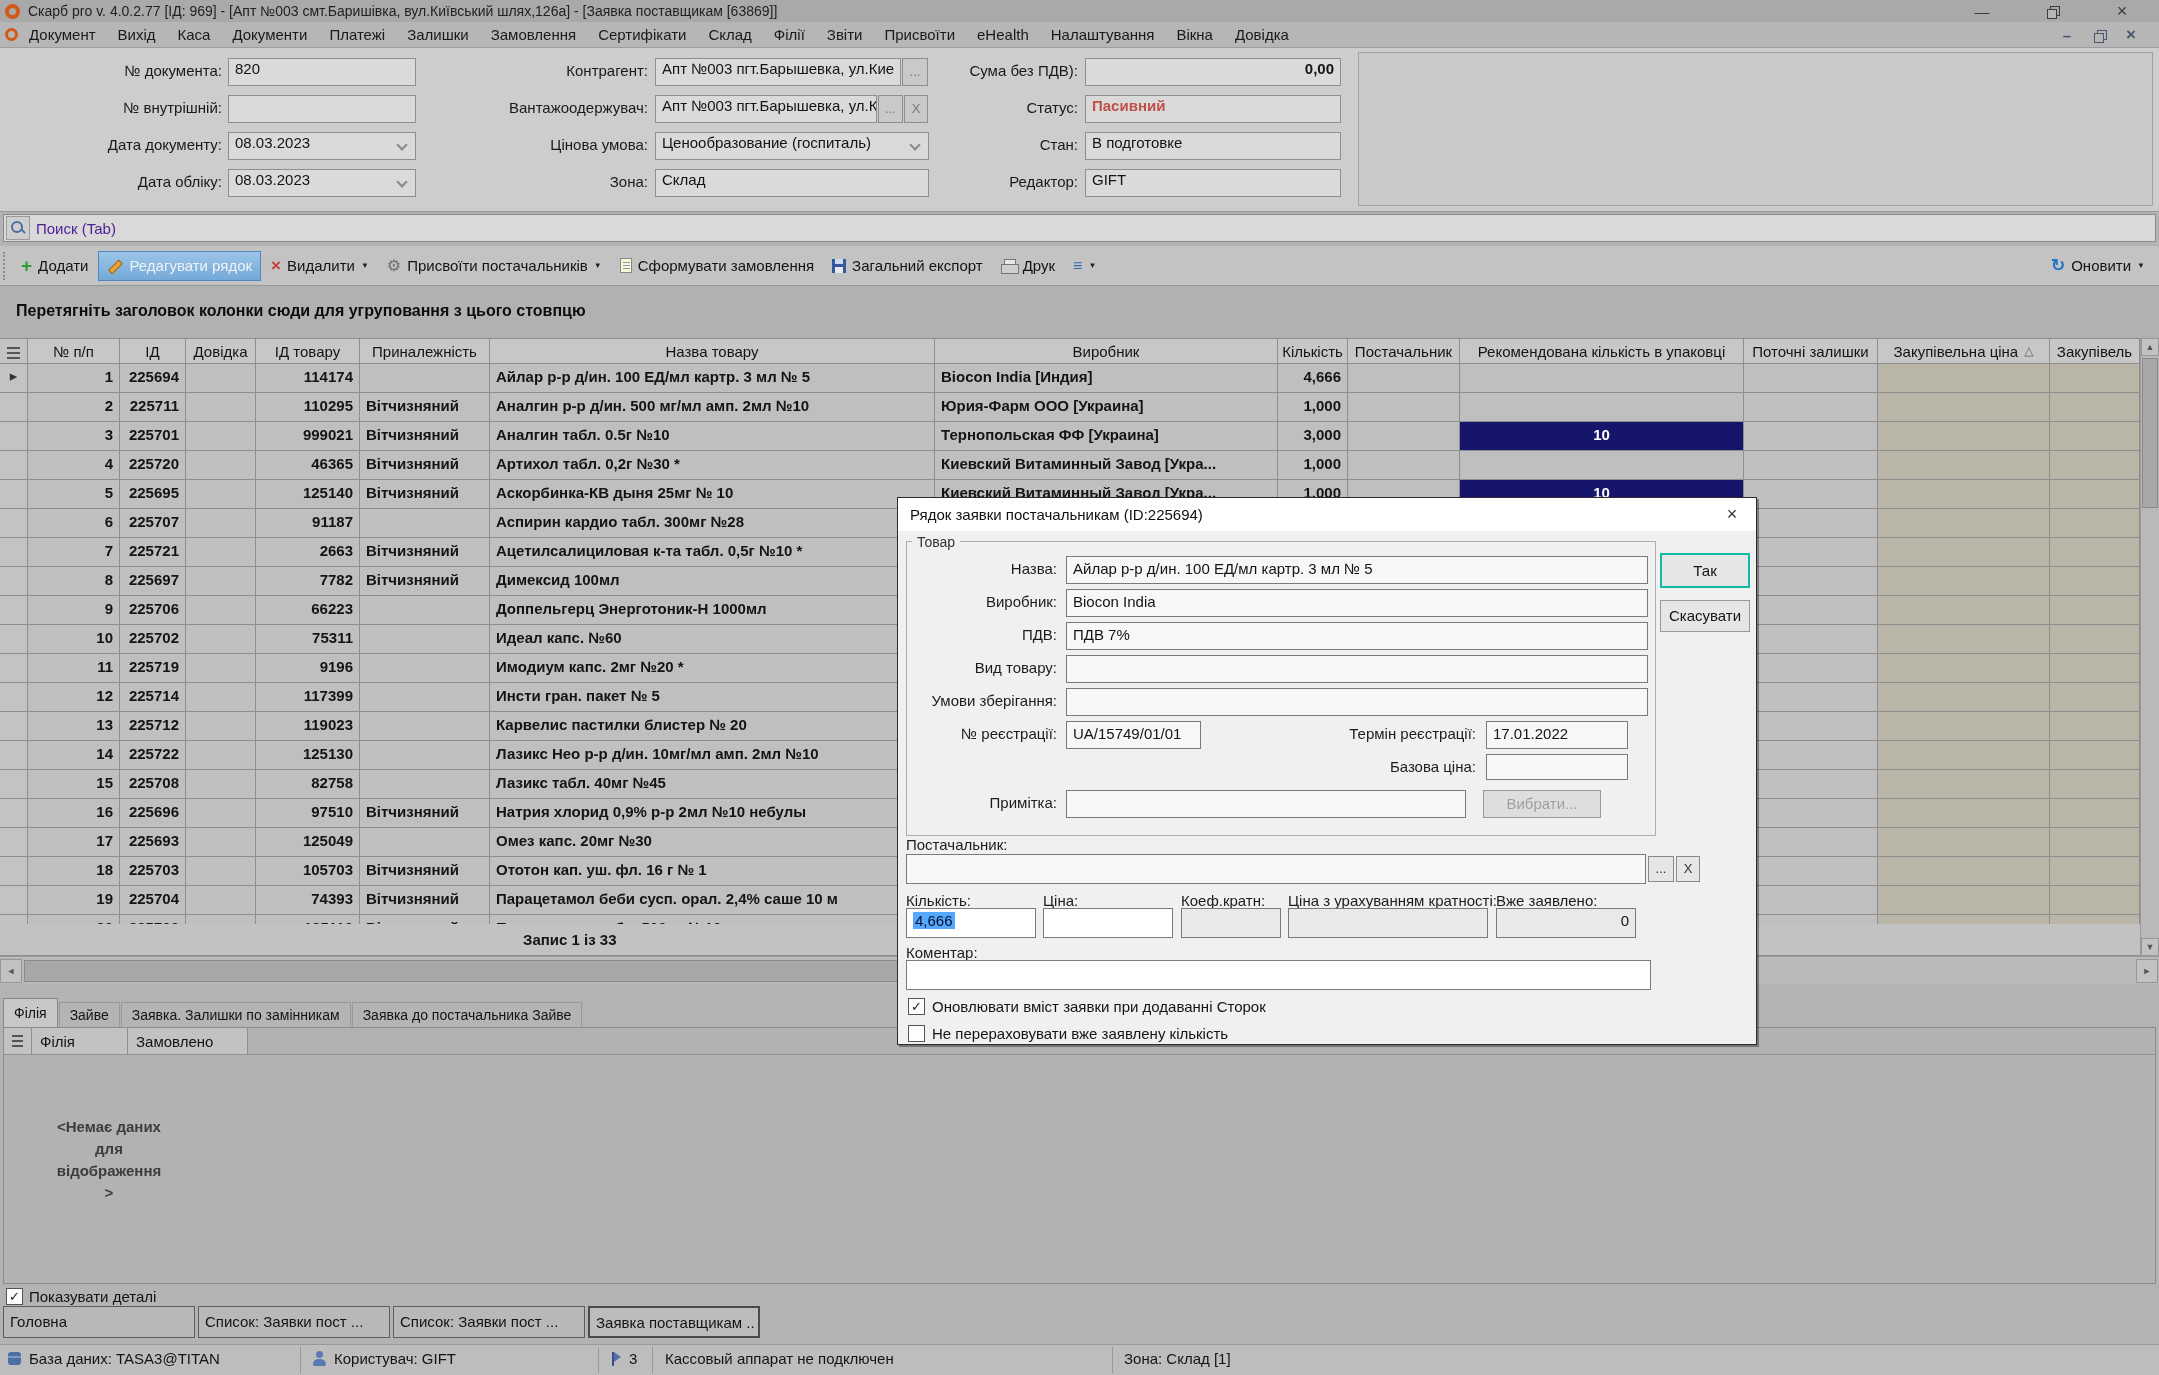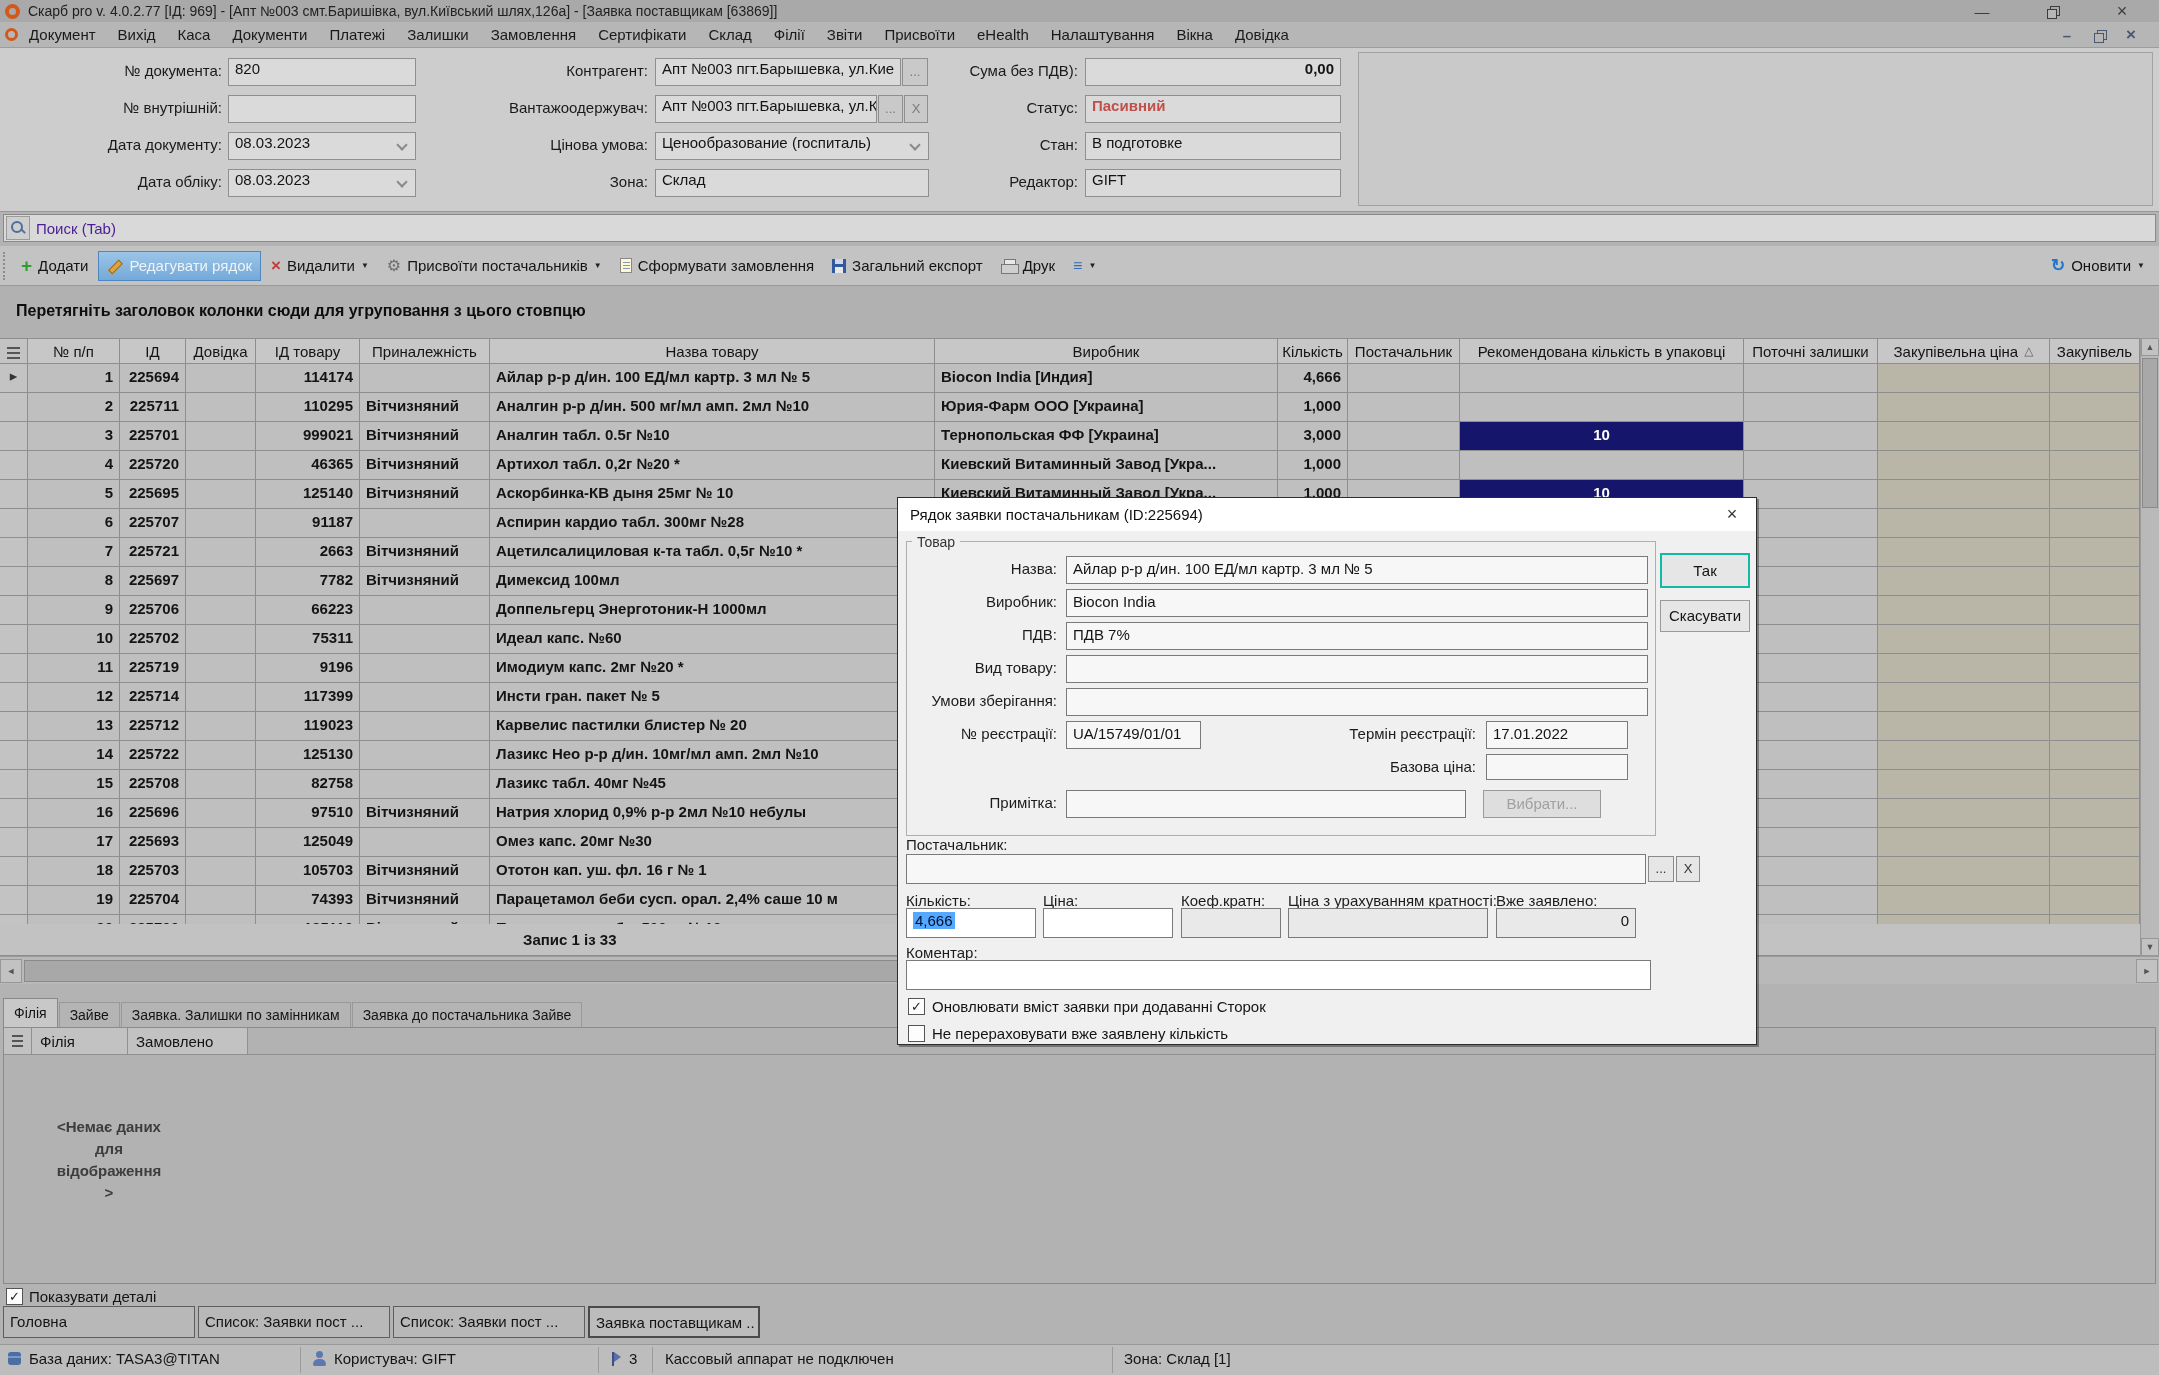--- a/index.html
+++ b/index.html
@@ -360,21 +360,21 @@
         <div class="cell tint" style="width: 172px;"></div>
         <div class="cell tint" style="width: 90px;"></div>
       </div>
       <div class="trow">
         <div class="cell indcell" style="width: 28px;"></div>
         <div class="cell r" style="width: 92px;">4</div>
         <div class="cell r" style="width: 66px;">225720</div>
         <div class="cell" style="width: 70px;"></div>
         <div class="cell r" style="width: 104px;">46365</div>
         <div class="cell" style="width: 130px;">Вітчизняний</div>
-        <div class="cell" style="width: 445px;">Артихол табл. 0,2г №20 *</div>
+        <div class="cell" style="width: 445px;">Артихол табл. 0,2г №30 *</div>
         <div class="cell" style="width: 343px;">Киевский Витаминный Завод [Укра...</div>
         <div class="cell r" style="width: 70px;">1,000</div>
         <div class="cell" style="width: 112px;"></div>
         <div class="cell c" style="width: 284px;"></div>
         <div class="cell" style="width: 134px;"></div>
         <div class="cell tint" style="width: 172px;"></div>
         <div class="cell tint" style="width: 90px;"></div>
       </div>
       <div class="trow">
         <div class="cell indcell" style="width: 28px;"></div>

